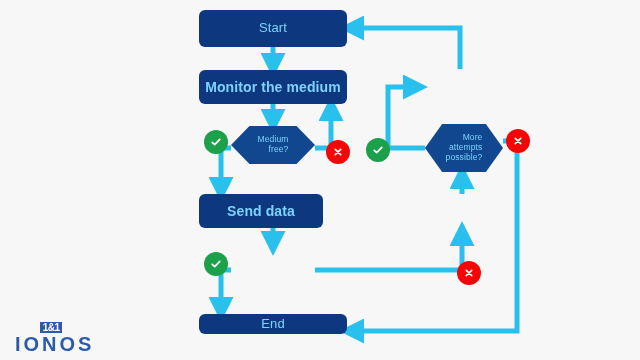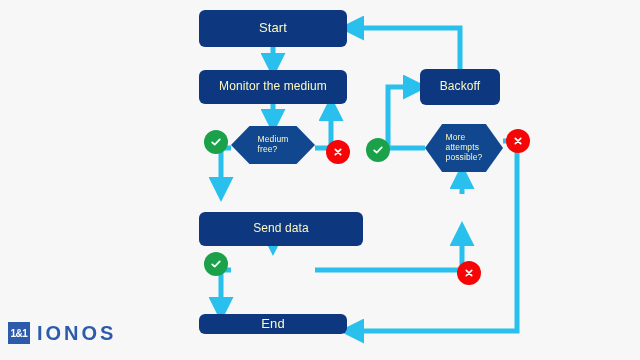--- a/index.html
+++ b/index.html
@@ -23,36 +23,37 @@
   svg.edges {
     position: absolute;
     left: 0;
     top: 0;
     width: 640px;
     height: 360px;
   }
   .node {
     position: absolute;
     background: #0d3880;
-    color: #fef9c3;
+    color: #7dd3fc;
     display: flex;
     align-items: center;
     justify-content: center;
-    text-align: left;
+    text-align: right;
     box-sizing: border-box;
     line-height: 1.15;
   }
   .node.box {
     border-radius: 6px;
   }
   .node.box.big {
     font-size: 13px;
   }
   .node.box.small {
-    font-size: 12px;
+    font-size: 14px;
+    font-weight: bold;
   }
   .node.hex {
     font-size: 8.5px;
     clip-path: polygon(22% 0%, 78% 0%, 100% 50%, 78% 100%, 22% 100%, 0% 50%);
     background: #11478f;
   }
   .node .label {
     padding: 0 6px;
     white-space: pre-line;
     letter-spacing: 0.1px;
@@ -78,20 +79,21 @@
   .badge svg {
     display: block;
   }
   #logo {
     position: absolute;
     left: 8px;
     top: 322px;
     display: flex;
     align-items: center;
     height: 22px;
+    flex-direction: column;
   }
   #logo .mark {
     width: 22px;
     height: 22px;
     background: #2d5bab;
     color: #ffffff;
     font-size: 10px;
     font-weight: bold;
     display: flex;
     align-items: center;
@@ -150,32 +152,29 @@
 
   <div class="node box small" style="left:199px; top:70px; width:148px; height:34px;">
     <span class="label">Monitor the medium</span>
   </div>
 
   <div class="node hex" style="left:231px; top:126px; width:84px; height:38px;">
     <span class="label">Medium
 free?</span>
   </div>
 
-  <div class="node box small" style="left:199px; top:194px; width:164px; height:34px;margin-top:18px;">
+  <div class="node box small" style="left:199px; top:194px; width:124px; height:34px;">
     <span class="label">Send data</span>
   </div>
 
 
   <div class="node box big" style="left:199px; top:314px; width:148px; height:20px;">
     <span class="label">End</span>
   </div>
 
-  <div class="node box small" style="left:420px; top:69px; width:80px; height:36px;">
-    <span class="label">Backoff</span>
-  </div>
 
   <div class="node hex" style="left:425px; top:124px; width:78px; height:48px;">
     <span class="label">More
 attempts
 possible?</span>
   </div>
 
 
   <div class="badge yes" style="left:204px; top:130px;">
     <svg width="12" height="12" viewBox="0 0 12 12">

